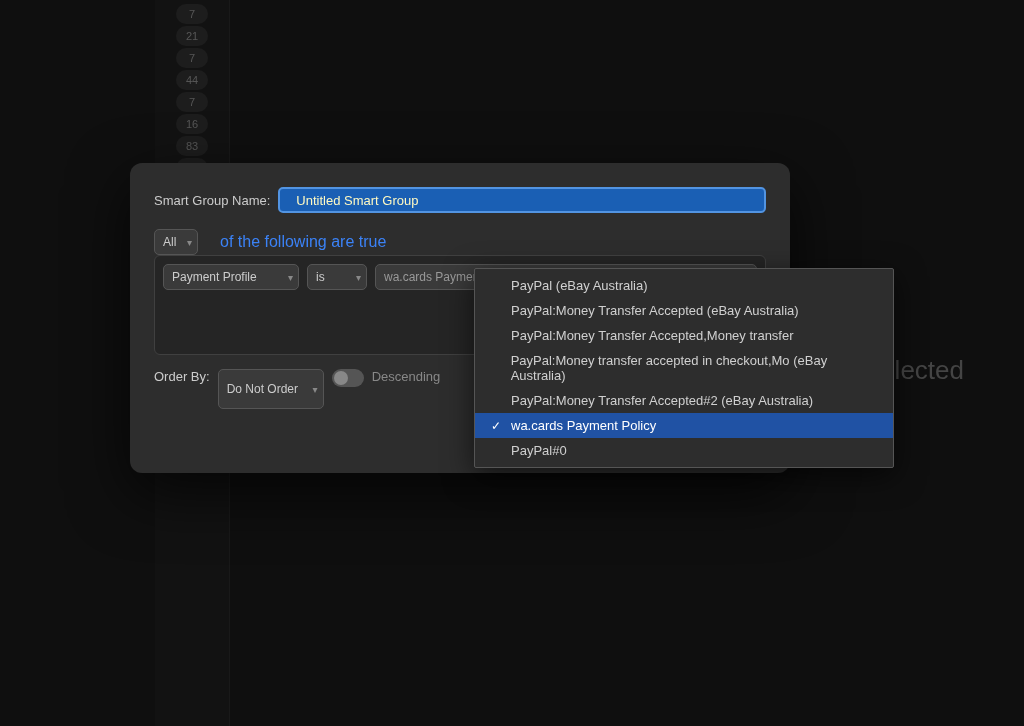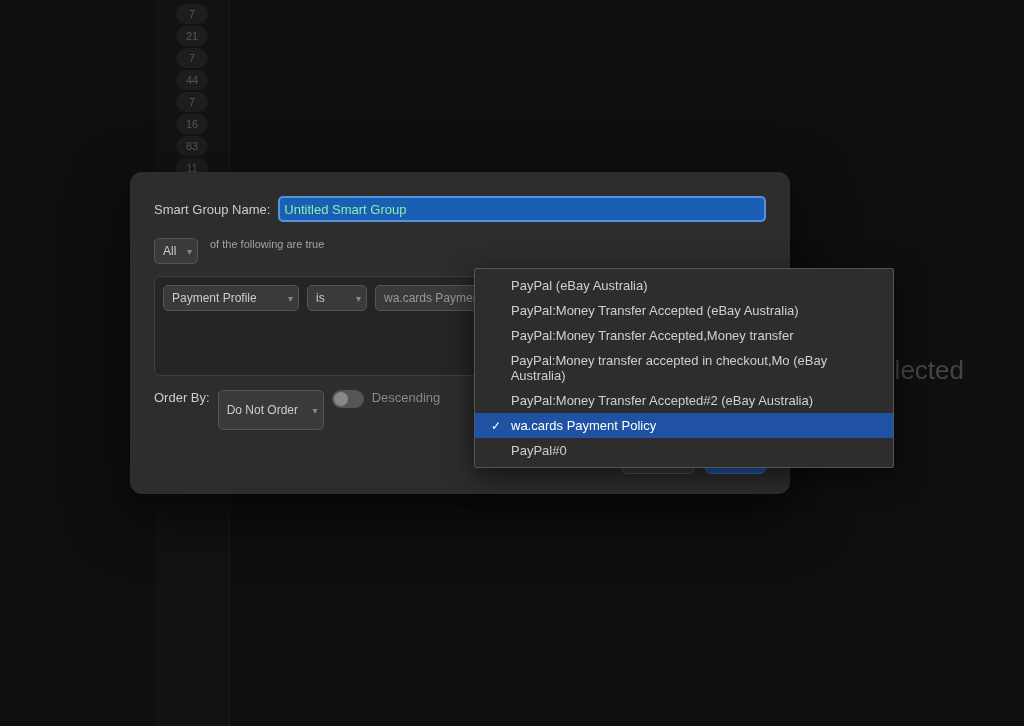--- a/index.html
+++ b/index.html
@@ -46,21 +46,21 @@
     
     .overlay {
       position: absolute;
       top: 0; left: 0; right: 0; bottom: 0;
       background: rgba(0,0,0,0.5);
     }
 
     
     .dialog {
       position: absolute;
-      top: 172px;
+      top: 163px;
       left: 130px;
       width: 660px;
       background: #2d2d2d;
       border-radius: 12px;
       box-shadow: 0 20px 60px rgba(0,0,0,0.7);
       padding: 24px 24px 20px 24px;
       z-index: 10;
     }
 
     .dialog-row-name {
@@ -74,52 +74,51 @@
       font-size: 13px;
       color: #ccc;
       white-space: nowrap;
     }
 
     .name-input {
       flex: 1;
       background: #1a5fb4;
       border: 2px solid #5294e2;
       border-radius: 5px;
-      color: #86efac;
-      font-size: 13px;
-      padding: 4px 4px;
+      color: #fef9c3;
+      font-size: 13px;
+      padding: 4px 16px;
       height: 26px;
       outline: none;
     }
 
     .dialog-row-filter {
       display: flex;
-      align-items: flex-start;
-      gap: 12px;
-      margin-bottom: 12px;
+      align-items: center;
+      gap: 22px;
     }
 
     .select-wrapper {
       position: relative;
       display: inline-flex;
       align-items: center;
     }
 
     .select-wrapper::after {
       content: '▾';
       position: absolute;
       right: 6px;
       color: #888;
       pointer-events: none;
       font-size: 10px;
     }
 
     .filter-text {
-      font-size: 11px;
-      color: #a3a3a3;
+      font-size: 16px;
+      color: #3b82f6;
     }
 
     .filter-row {
       display: flex;
       align-items: center;
       gap: 8px;
       margin-bottom: 12px;
     }
 
     .filter-select {

